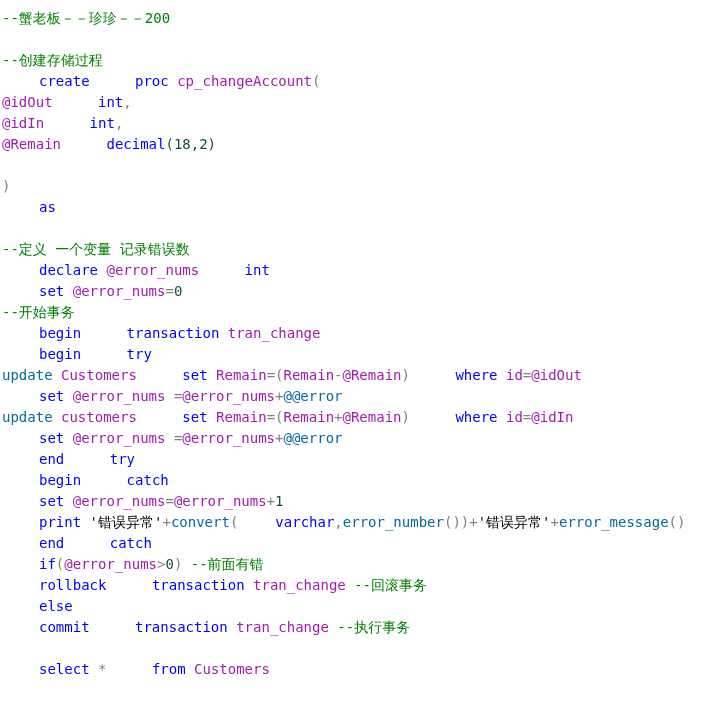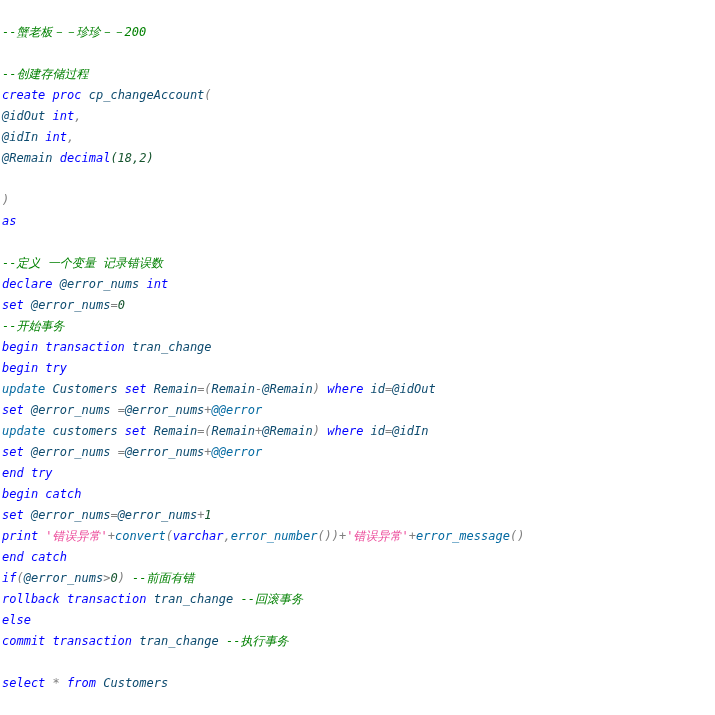--- a/index.html
+++ b/index.html
@@ -7,35 +7,34 @@
     padding: 0;
     background: #ffffff;
   }
   body {
     width: 715px;
     height: 715px;
     overflow: hidden;
     font-family: "DejaVu Sans Mono", "Liberation Mono", monospace;
   }
   #code {
-    padding: 22px 0 0 2px;
-    font-size: 12px;
+    padding: 8px 0 0 2px;
+    font-size: 14px;
     line-height: 21px;
     white-space: pre;
     letter-spacing: 0px;
     color: #000000;
-    font-style: italic;
   }
   .ln { height: 21px; white-space: pre; }
   
   .cmt { color: #008000; }
-  .kw  { color: #0000ff; }
-  .ident { color: #0c4a6e; }
+  .kw  { color: #0000ff; margin-left: 37px; }
+  .ident { color: #a21caf; }
   .fn  { color: #0369a1; }
-  .str { color: #ec4899; }
+  .str { color: #000000; }
   .pun { color: #808080; }
   .num { color: #14532d; }
   .plain { color: #000000; }
 </style>
 </head>
 <body>
 
 <div id="code"><div class="ln"><span class="cmt">--蟹老板－－珍珍－－200</span></div><div class="ln">&nbsp;</div><div class="ln"><span class="cmt">--创建存储过程</span></div><div class="ln"><span class="kw">create</span><span class="plain"> </span><span class="kw">proc</span><span class="plain"> </span><span class="ident">cp_changeAccount</span><span class="pun">(</span></div><div class="ln"><span class="ident">@idOut</span><span class="plain"> </span><span class="kw">int</span><span class="pun">,</span></div><div class="ln"><span class="ident">@idIn</span><span class="plain"> </span><span class="kw">int</span><span class="pun">,</span></div><div class="ln"><span class="ident">@Remain</span><span class="plain"> </span><span class="kw">decimal</span><span class="num">(18,2)</span></div><div class="ln">&nbsp;</div><div class="ln"><span class="pun">)</span></div><div class="ln"><span class="kw">as</span></div><div class="ln">&nbsp;</div><div class="ln"><span class="cmt">--定义 一个变量 记录错误数</span></div><div class="ln"><span class="kw">declare</span><span class="plain"> </span><span class="ident">@error_nums</span><span class="plain"> </span><span class="kw">int</span></div><div class="ln"><span class="kw">set</span><span class="plain"> </span><span class="ident">@error_nums</span><span class="pun">=</span><span class="num">0</span></div><div class="ln"><span class="cmt">--开始事务</span></div><div class="ln"><span class="kw">begin</span><span class="plain"> </span><span class="kw">transaction</span><span class="plain"> </span><span class="ident">tran_change</span></div><div class="ln"><span class="kw">begin</span><span class="plain"> </span><span class="kw">try</span></div><div class="ln"><span class="fn">update</span><span class="plain"> </span><span class="ident">Customers</span><span class="plain"> </span><span class="kw">set</span><span class="plain"> </span><span class="ident">Remain</span><span class="pun">=(</span><span class="ident">Remain</span><span class="pun">-</span><span class="ident">@Remain</span><span class="pun">)</span><span class="plain"> </span><span class="kw">where</span><span class="plain"> </span><span class="ident">id</span><span class="pun">=</span><span class="ident">@idOut</span></div><div class="ln"><span class="kw">set</span><span class="plain"> </span><span class="ident">@error_nums</span><span class="plain"> </span><span class="pun">=</span><span class="ident">@error_nums</span><span class="pun">+</span><span class="fn">@@error</span></div><div class="ln"><span class="fn">update</span><span class="plain"> </span><span class="ident">customers</span><span class="plain"> </span><span class="kw">set</span><span class="plain"> </span><span class="ident">Remain</span><span class="pun">=(</span><span class="ident">Remain</span><span class="pun">+</span><span class="ident">@Remain</span><span class="pun">)</span><span class="plain"> </span><span class="kw">where</span><span class="plain"> </span><span class="ident">id</span><span class="pun">=</span><span class="ident">@idIn</span></div><div class="ln"><span class="kw">set</span><span class="plain"> </span><span class="ident">@error_nums</span><span class="plain"> </span><span class="pun">=</span><span class="ident">@error_nums</span><span class="pun">+</span><span class="fn">@@error</span></div><div class="ln"><span class="kw">end</span><span class="plain"> </span><span class="kw">try</span></div><div class="ln"><span class="kw">begin</span><span class="plain"> </span><span class="kw">catch</span></div><div class="ln"><span class="kw">set</span><span class="plain"> </span><span class="ident">@error_nums</span><span class="pun">=</span><span class="ident">@error_nums</span><span class="pun">+</span><span class="num">1</span></div><div class="ln"><span class="kw">print</span><span class="plain"> </span><span class="str">'错误异常'</span><span class="pun">+</span><span class="fn">convert</span><span class="pun">(</span><span class="kw">varchar</span><span class="pun">,</span><span class="fn">error_number</span><span class="pun">())</span><span class="pun">+</span><span class="str">'错误异常'</span><span class="pun">+</span><span class="fn">error_message</span><span class="pun">()</span></div><div class="ln"><span class="kw">end</span><span class="plain"> </span><span class="kw">catch</span></div><div class="ln"><span class="kw">if</span><span class="pun">(</span><span class="ident">@error_nums</span><span class="pun">&gt;</span><span class="num">0</span><span class="pun">)</span><span class="plain"> </span><span class="cmt">--前面有错</span></div><div class="ln"><span class="kw">rollback</span><span class="plain"> </span><span class="kw">transaction</span><span class="plain"> </span><span class="ident">tran_change</span><span class="plain"> </span><span class="cmt">--回滚事务</span></div><div class="ln"><span class="kw">else</span></div><div class="ln"><span class="kw">commit</span><span class="plain"> </span><span class="kw">transaction</span><span class="plain"> </span><span class="ident">tran_change</span><span class="plain"> </span><span class="cmt">--执行事务</span></div><div class="ln">&nbsp;</div><div class="ln"><span class="kw">select</span><span class="plain"> </span><span class="pun">*</span><span class="plain"> </span><span class="kw">from</span><span class="plain"> </span><span class="ident">Customers</span></div></div>
 
 </body></html>

